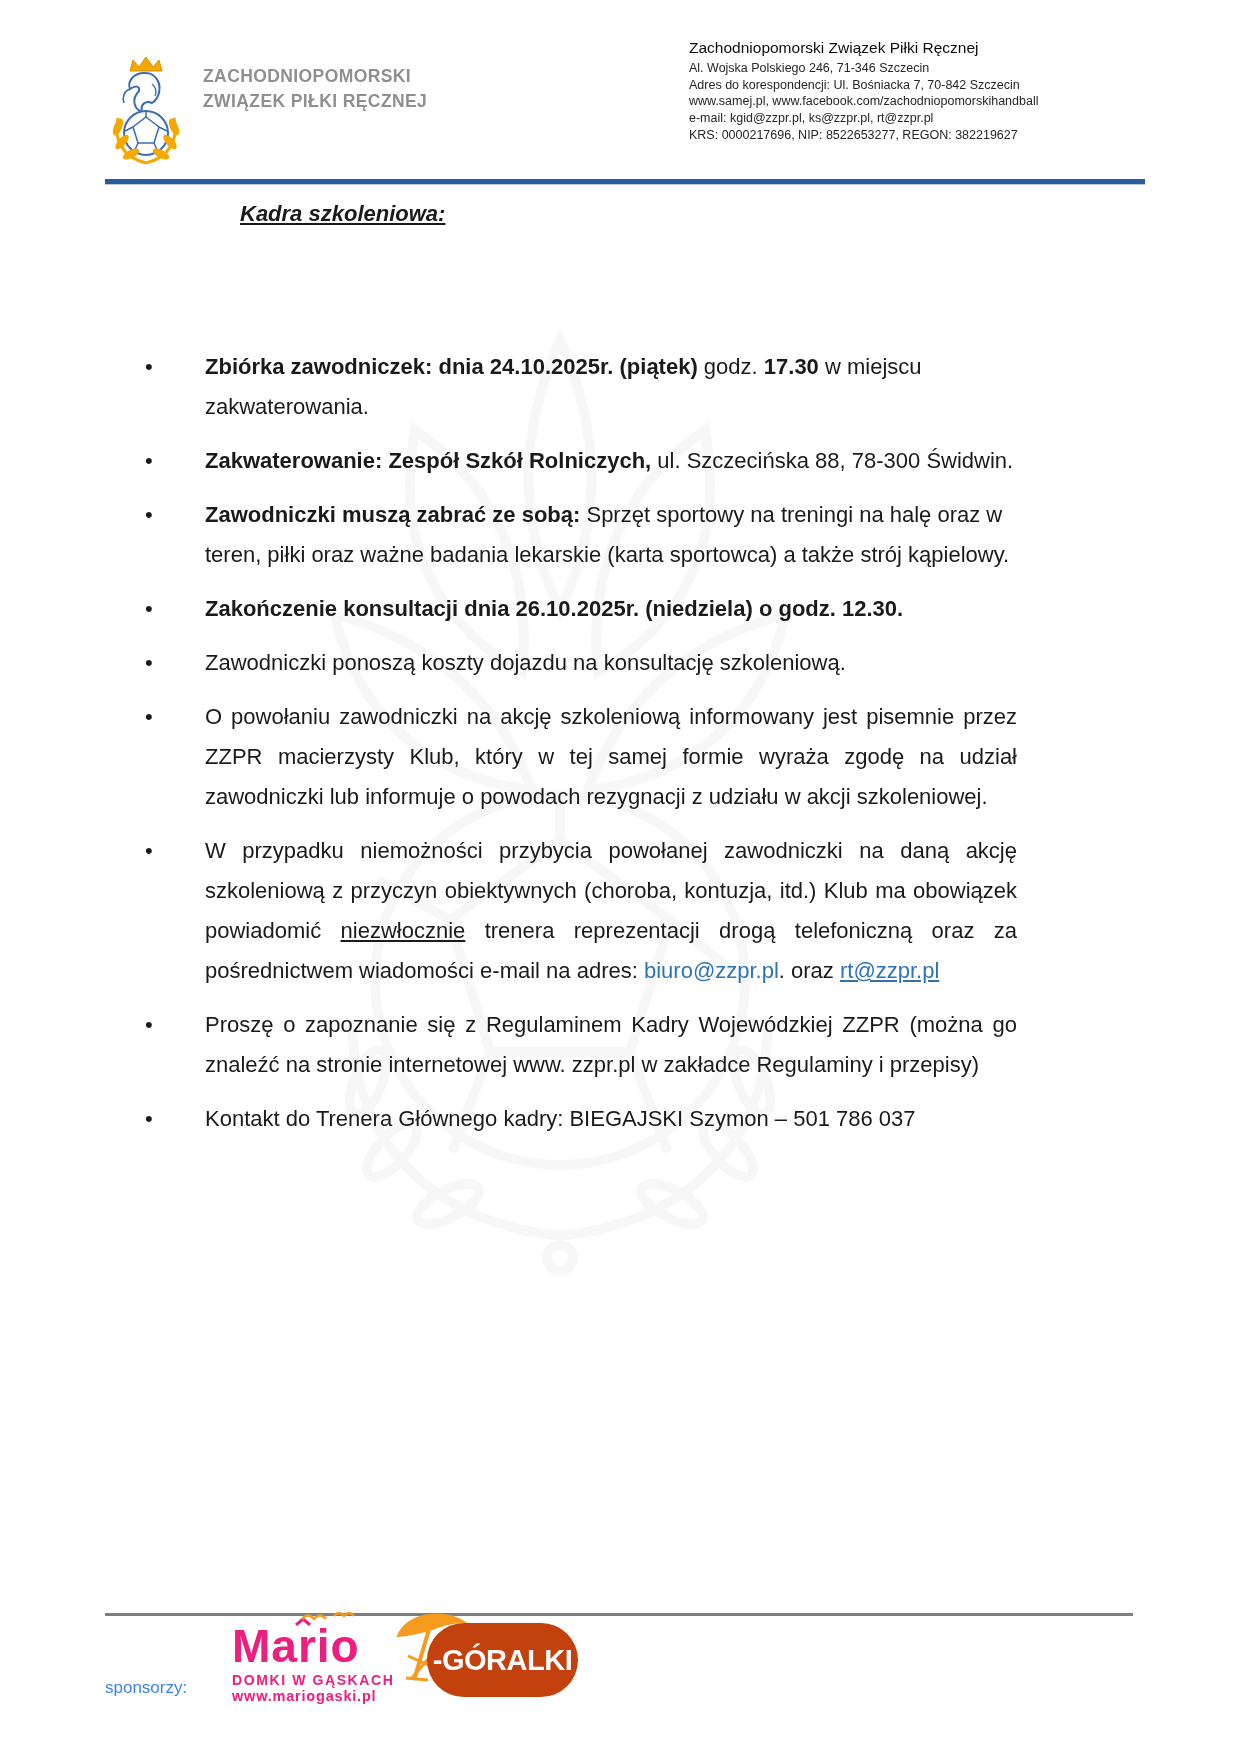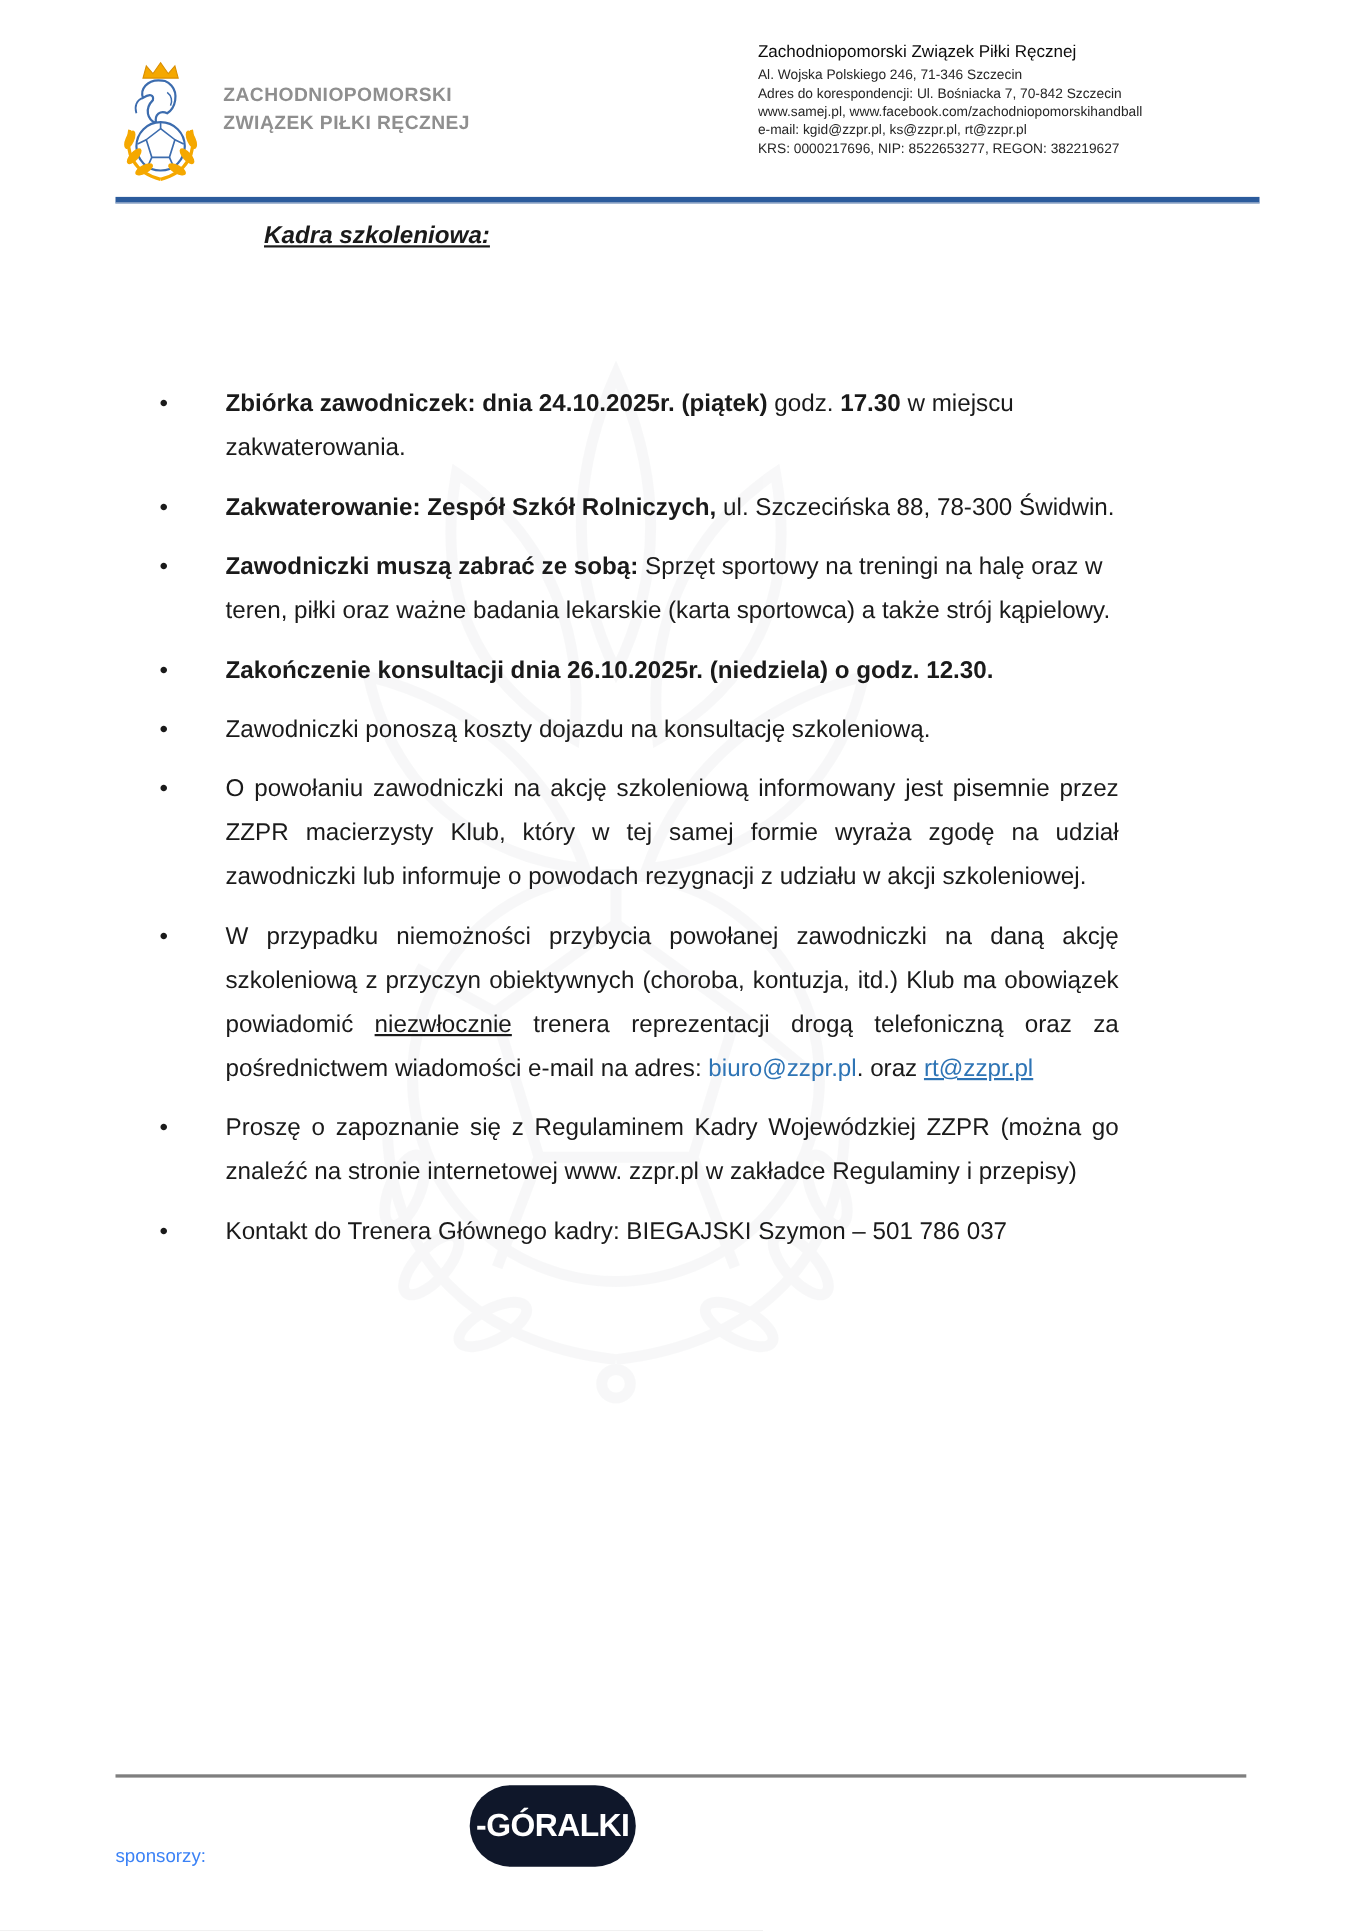--- a/index.html
+++ b/index.html
@@ -7,21 +7,21 @@
     position:relative;width:1241px;height:1755px;background:#ffffff;
     font-family:"Liberation Sans",sans-serif;color:#1a1a1a;overflow:hidden;
     margin:0 auto;
   }
   
   .watermark{position:absolute;left:200px;top:320px;pointer-events:none;}
   
   .header{position:absolute;left:105px;top:40px;width:1042px;display:flex;justify-content:space-between;}
   .logo-block{display:flex;gap:16px;}
   .logo-svg{margin-top:14px;}
-  .org-title{margin-top:34px;font-size:17.5px;font-weight:bold;color:#8f8f8f;line-height:25px;letter-spacing:0.4px;}
+  .org-title{margin-top:24px;font-size:17.5px;font-weight:bold;color:#8f8f8f;line-height:25px;letter-spacing:0.4px;}
   .org-info{width:458px;font-size:12.5px;line-height:16.8px;color:#262626;}
   .org-name{font-size:15.5px;font-weight:normal;color:#0d0d0d;margin-bottom:3px;}
   .header-rule{position:absolute;left:105px;top:179px;width:1040px;height:5px;background:#2b5b9c;border-bottom:1px solid #b9c6da;}
   
   .kadra{position:absolute;left:240px;top:199px;font-style:italic;}
   .kadra-heading{font-size:22px;font-weight:bold;text-decoration:underline;line-height:30px;margin-bottom:10px;}
   .coach{font-size:22px;line-height:35px;}
   
   .bullets{position:absolute;left:145px;top:347px;width:872px;list-style:none;margin:0;padding:0;}
   .bullets li{display:flex;margin:0 0 14px 0;}
@@ -35,21 +35,21 @@
   
   .footer-rule{position:absolute;left:105px;top:1613px;width:1028px;height:3px;background:#7f7f7f;}
   .sponsors-label{position:absolute;left:105px;top:1678px;font-size:17px;color:#3b82f6;}
   .mario{position:absolute;left:232px;top:1622px;width:230px;}
   .mario-name{color:#ec1f80;font-weight:bold;font-size:46px;line-height:48px;letter-spacing:1px;position:relative;}
   .mario-accent{position:absolute;left:63px;top:-4px;width:16px;height:8px;}
   .mario-sub1{color:#ec1f80;font-weight:bold;font-size:14px;letter-spacing:1.6px;line-height:16px;margin-top:2px;}
   .mario-sub2{color:#ec1f80;font-weight:bold;font-size:14.5px;letter-spacing:0.8px;line-height:17px;}
   .mario-birds{position:absolute;left:68px;top:-14px;}
   .mario-umbrella{position:absolute;left:152px;top:-12px;}
-  .goralki{position:absolute;left:427px;top:1623px;width:151px;height:74px;background:#0f172a;border-radius:38px;display:flex;align-items:center;justify-content:center;}
+  .goralki{position:absolute;left:427px;top:1623px;width:151px;height:74px;background:#c2410c;border-radius:38px;display:flex;align-items:center;justify-content:center;}
   .goralki-text{color:#ffffff;font-weight:bold;font-size:29px;letter-spacing:-0.5px;font-family:"Liberation Sans",sans-serif;}
 </style>
 </head>
 <body>
 
 <div class="page">
 
   <svg class="watermark" width="720" height="960" viewBox="0 0 720 960">
     <g fill="none" stroke="#5c6670" stroke-width="10" opacity="0.045">
       <path d="M360 20 C318 115 318 205 360 290 C402 205 402 115 360 20 Z"></path>
@@ -153,18 +153,42 @@
     </li>
     <li>
       <span class="dot">•</span>
       <p class="btext"><span> Kontakt do Trenera Głównego kadry: BIEGAJSKI Szymon – 501 786 037</span></p>
     </li>
   </ul>
 
   <div class="footer-rule"></div>
   <span class="sponsors-label">sponsorzy:</span>
 
+  <div class="mario">
+    <div class="mario-name">
+      <span>Mario</span>
+      <svg class="mario-accent" width="16" height="8" viewBox="0 0 16 8">
+          <path d="M1 7 L8 1 L15 7" fill="none" stroke="#ec1f80" stroke-width="3"></path>
+        </svg>
+      <svg class="mario-birds" width="56" height="14" viewBox="0 0 56 14">
+          <g fill="none" stroke="#f59b1e" stroke-width="2.4">
+            <path d="M2 11 Q8 4 14 11 Q20 4 26 11"></path>
+            <path d="M34 8 Q39 2 44 8 Q49 2 54 8"></path>
+          </g>
+        </svg>
+      <svg class="mario-umbrella" width="92" height="84" viewBox="0 0 92 84">
+        <g stroke="#f59b1e" fill="none">
+          <path d="M14 26 C22 4 58 -2 80 12 C68 12 58 15 48 19 C36 23 24 25 14 26 Z" fill="#f59b1e" stroke-width="2"></path>
+          <path d="M46 16 L30 70" stroke-width="4"></path>
+          <path d="M24 46 L56 60 M28 68 L50 42 M22 68 L44 70 M50 46 L58 66" stroke-width="3"></path>
+          <path d="M60 64 L66 78" stroke-width="2.5"></path>
+        </g>
+      </svg>
+    </div>
+    <div class="mario-sub1">DOMKI W GĄSKACH</div>
+    <div class="mario-sub2">www.mariogaski.pl</div>
+  </div>
 
   <div class="goralki">
     <span class="goralki-text">-GÓRALKI</span>
   </div>
 
 </div>
 
 </body></html>

